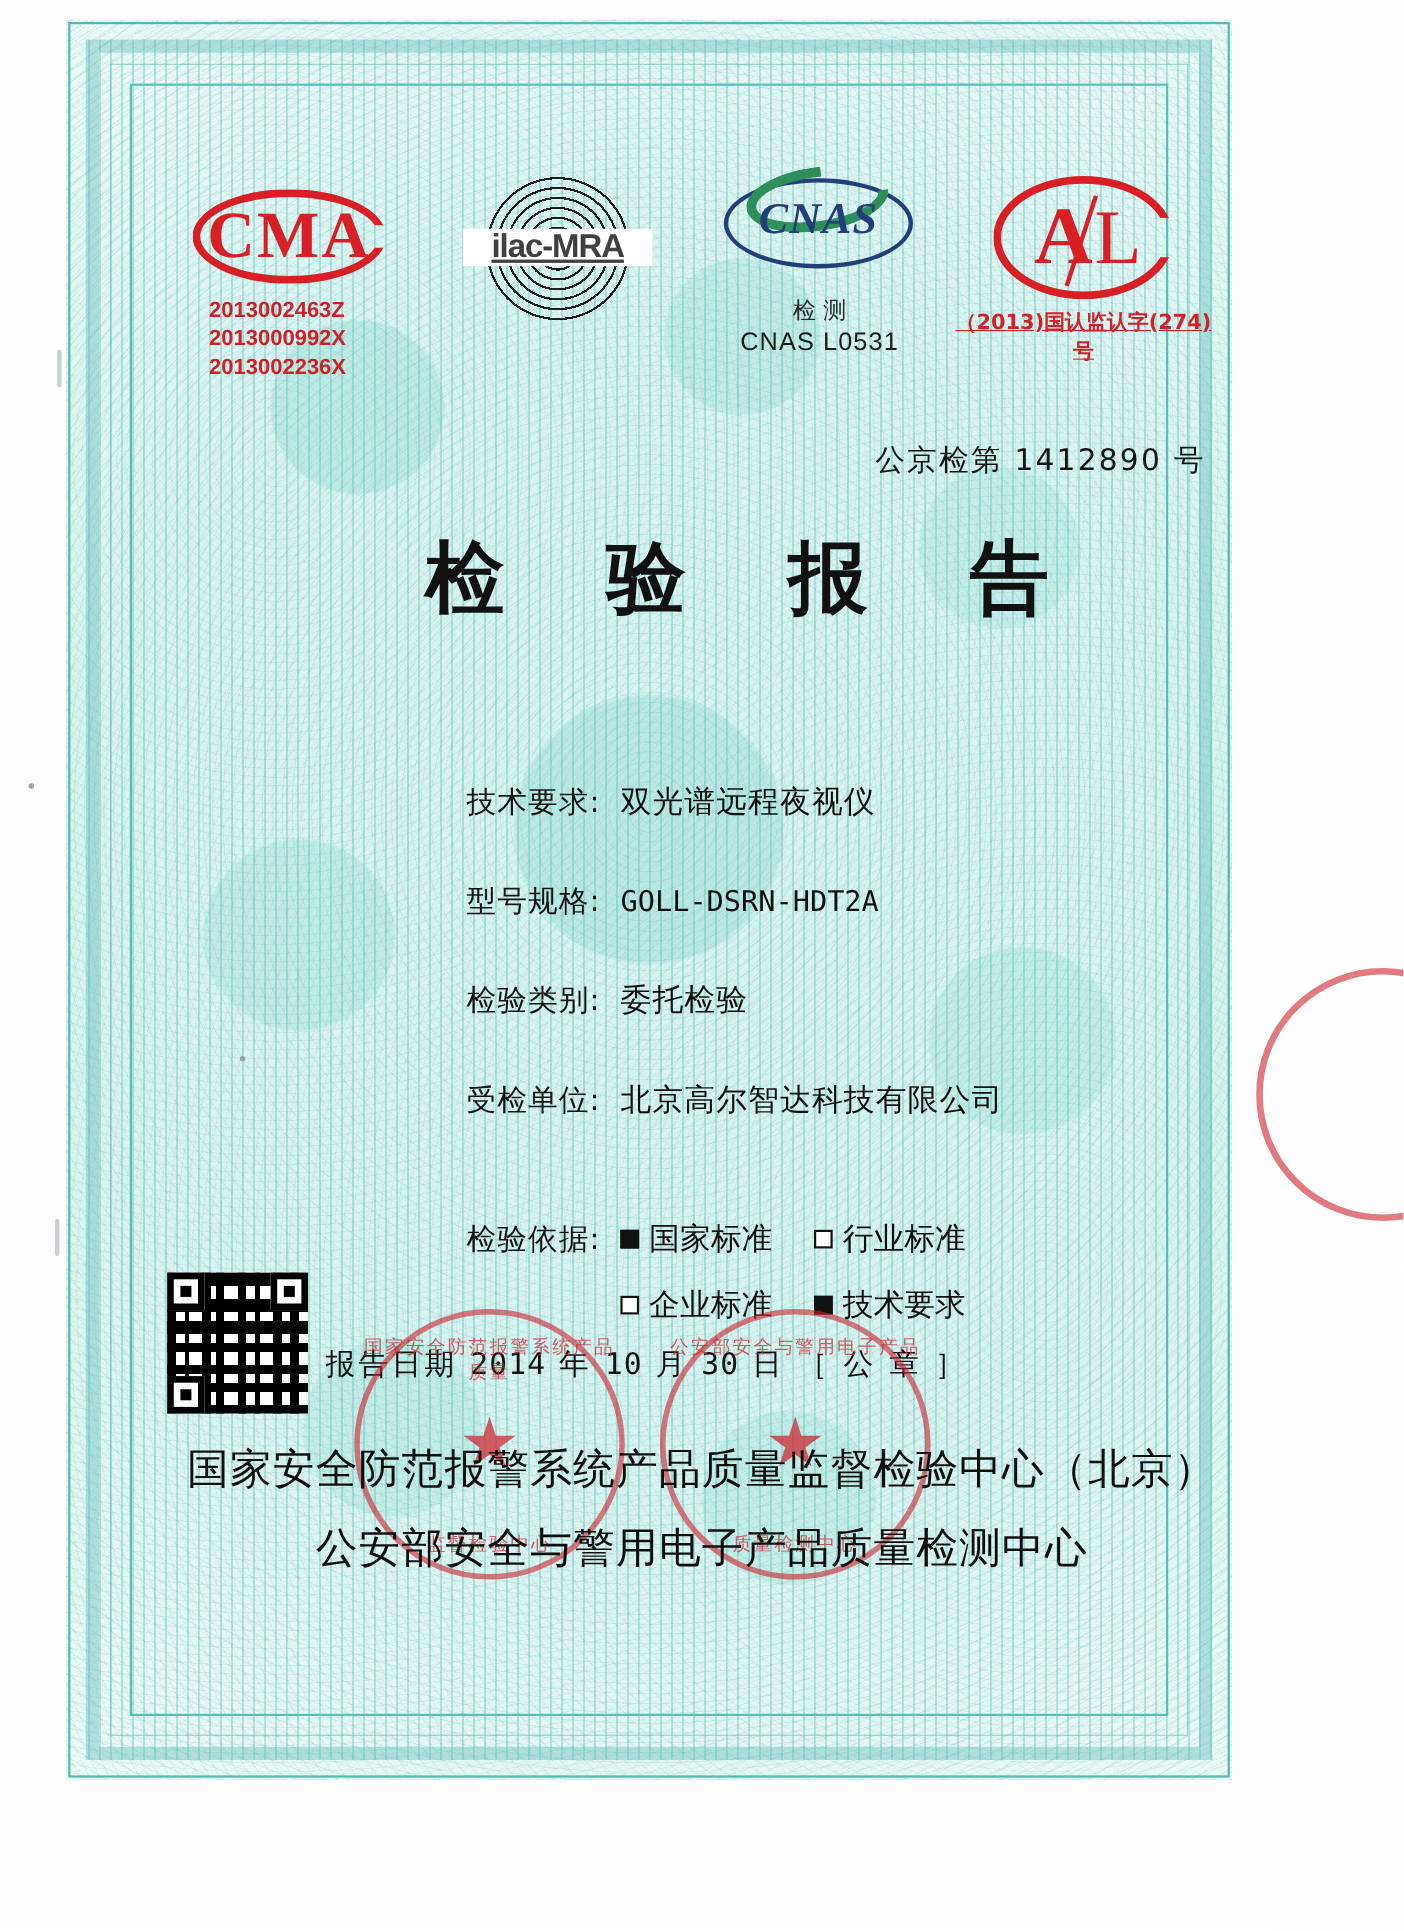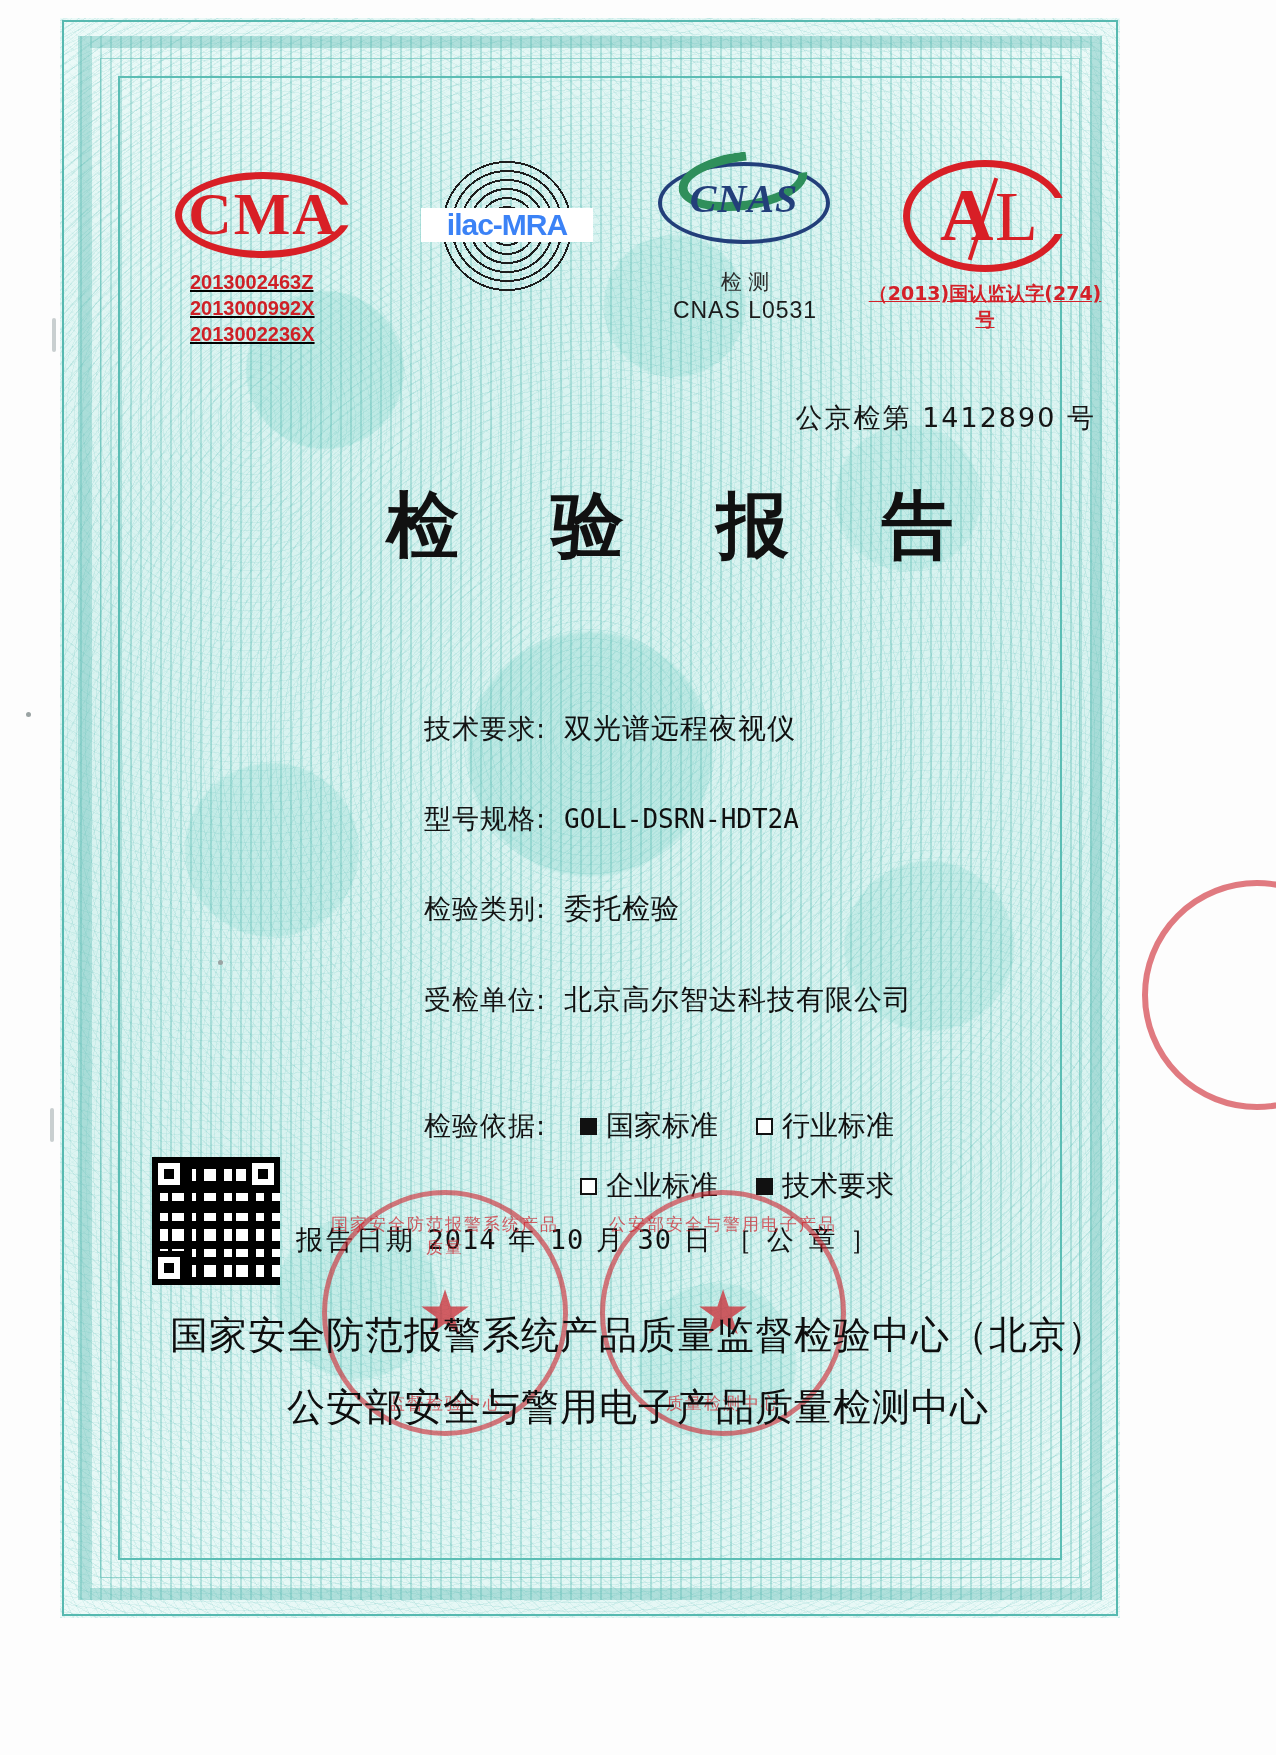--- a/index.html
+++ b/index.html
@@ -85,21 +85,21 @@
 
   
   .logos {
     position: absolute;
     left: 160px; top: 150px;
     width: 880px; height: 190px;
   }
   .logo-block { position: absolute; text-align: center; }
 
   
-  .cma { left: 10px; top: 18px; width: 190px; text-decoration: underline; }
+  .cma { left: 10px; top: 18px; width: 190px; }
   .cma-mark {
     position: relative;
     width: 180px; height: 95px;
     margin: 0 auto;
   }
   .cma-mark .oval {
     position: absolute;
     left: 0; top: 4px;
     width: 176px; height: 86px;
     border: 7px solid #d81f26;
@@ -152,22 +152,23 @@
   }
   .ilac-mark .label {
     position: absolute;
     left: -8px; top: 52px;
     width: 176px;
     text-align: center;
     font-family: "Liberation Sans", sans-serif;
     font-weight: bold;
     font-size: 30px;
     line-height: 34px;
-    color: #3b82f6;
+    color: #404040;
     letter-spacing: -1px;
+    text-decoration: underline;
   }
 
   
   .cnas { left: 470px; top: 10px; width: 230px; }
   .cnas-mark { position: relative; width: 190px; height: 110px; margin: 0 auto; }
   .cnas-mark .ring {
     position: absolute;
     left: 8px; top: 2px;
     width: 172px; height: 82px;
     border: 4px solid #233f7a;
@@ -312,21 +313,20 @@
     font-family: "DejaVu Sans Mono", monospace;
     font-size: 26px;
     letter-spacing: 0px;
   }
 
   
   .basis-row {
     display: flex;
     align-items: baseline;
     font-family: "DejaVu Sans", sans-serif;
-    gap: 16px;
   }
   .basis-label {
     font-size: 27px;
     color: #141414;
     letter-spacing: 1px;
     white-space: nowrap;
   }
   .basis-options { margin-left: 18px; margin-top: 35px; }
   .basis-line {
     display: flex;

